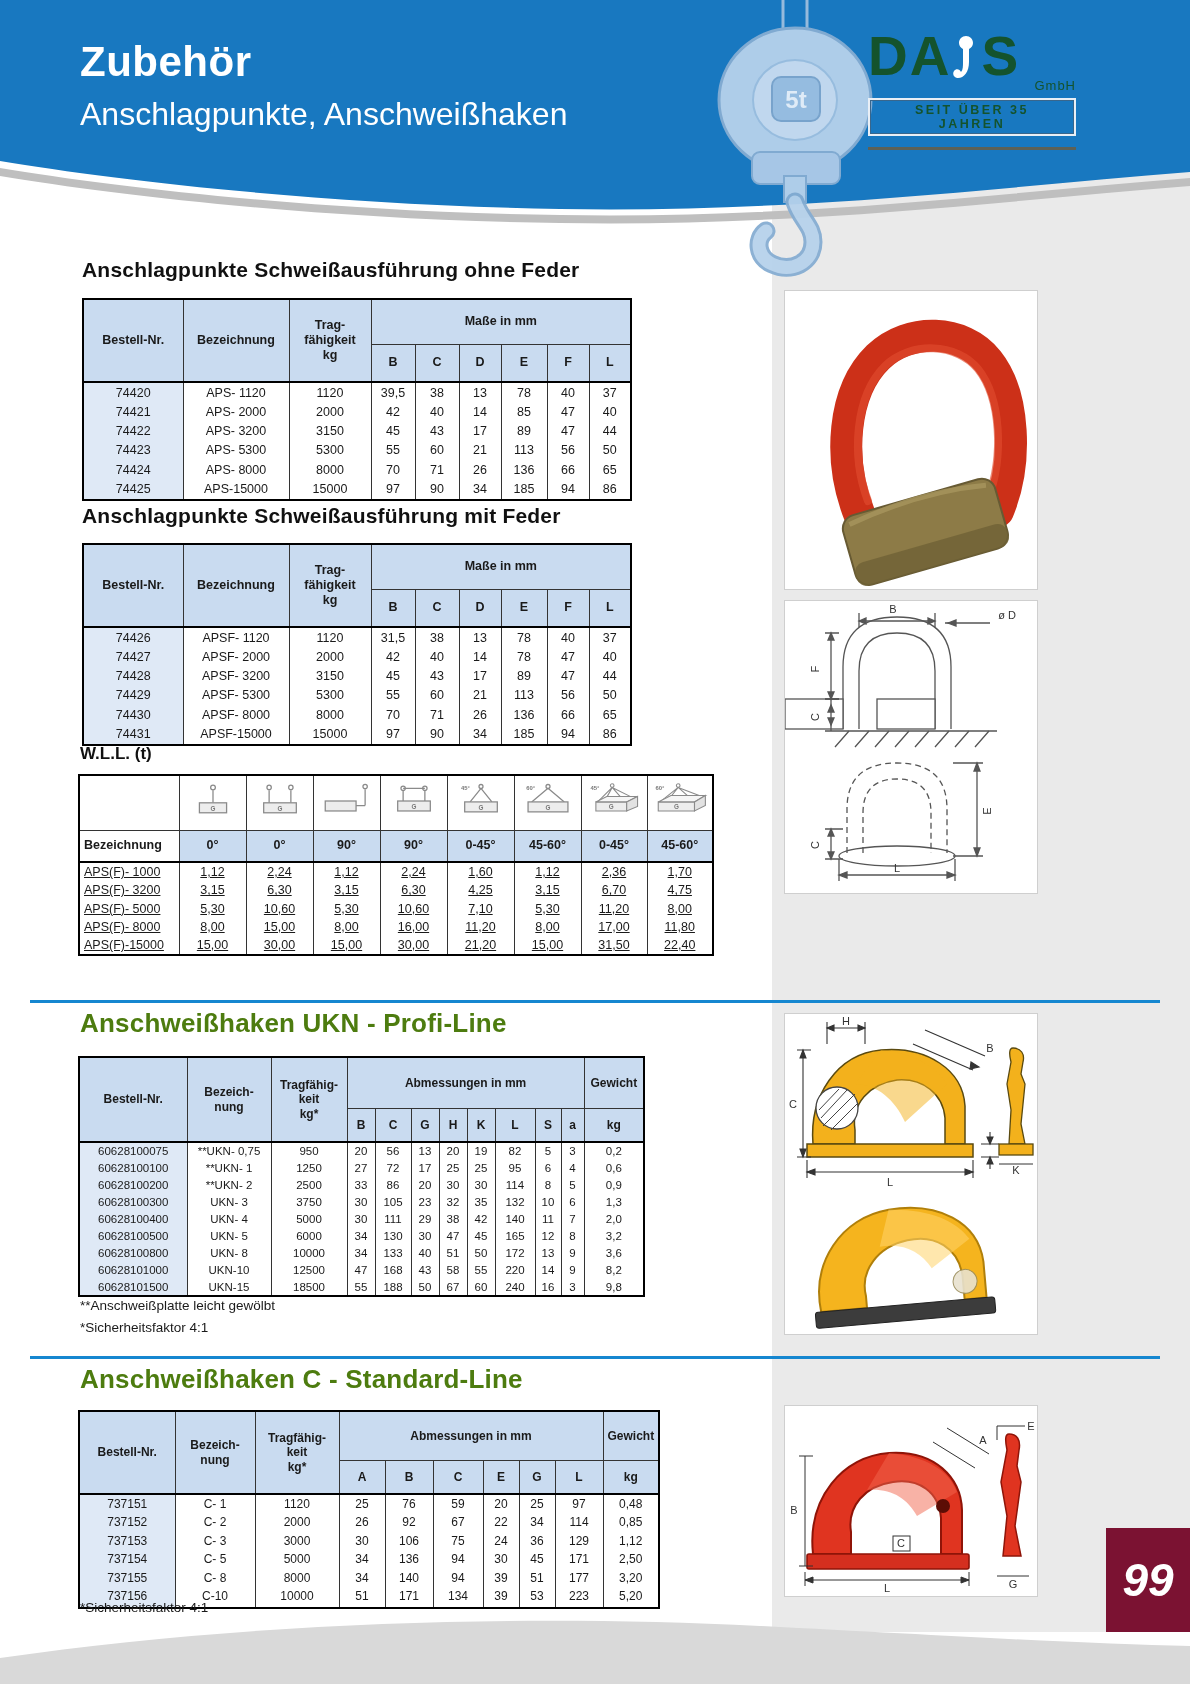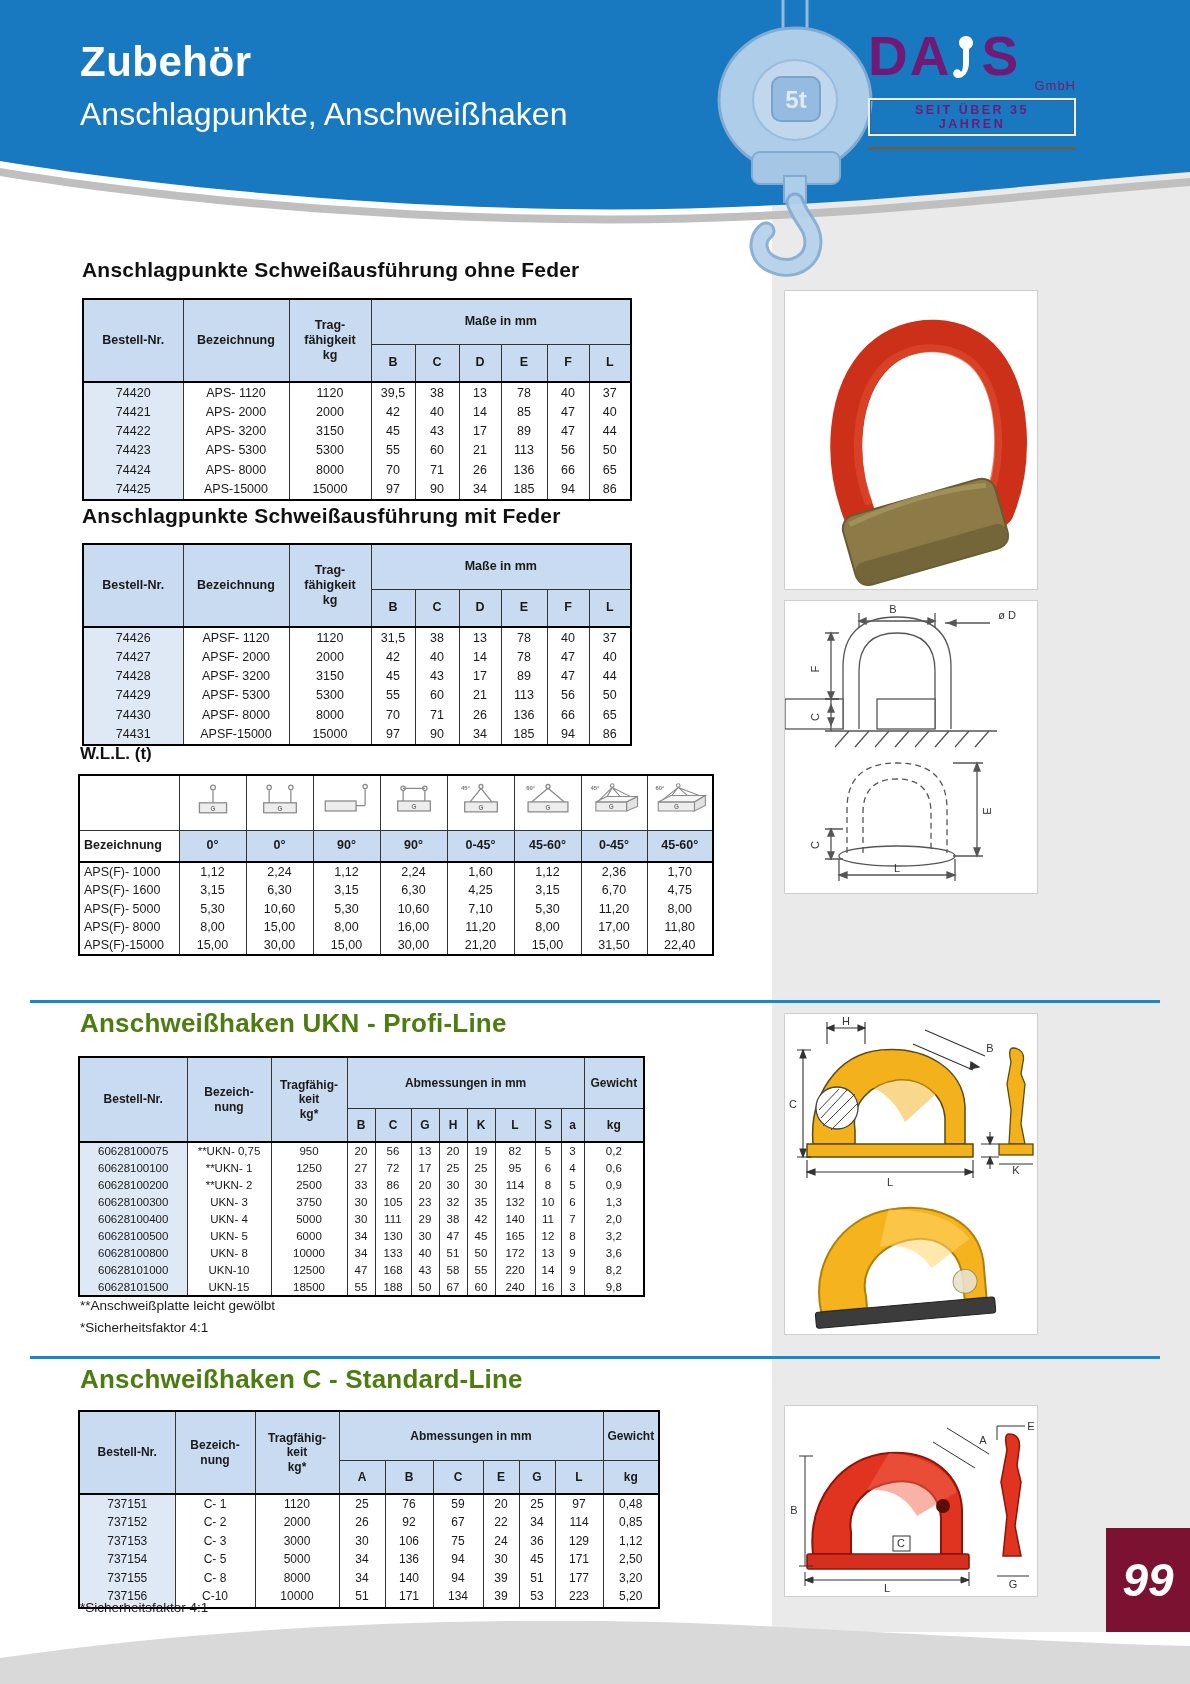--- a/index.html
+++ b/index.html
@@ -6,21 +6,21 @@
   .page{position:relative;width:1190px;height:1684px;background:#ffffff;overflow:hidden;
         font-family:"Liberation Sans",sans-serif;color:#1a1a1a;}
 
   
   .right-rail{position:absolute;left:772px;top:172px;width:418px;height:1460px;background:#eaeaea;z-index:1;}
 
   
   .header-band{position:absolute;top:0;left:0;width:1190px;height:280px;z-index:2;pointer-events:none;}
   .header-title{position:absolute;left:80px;top:38px;font-size:42px;font-weight:bold;color:#fff;z-index:3;letter-spacing:.5px;}
   .header-subtitle{position:absolute;left:80px;top:96px;font-size:32px;color:#fff;z-index:3;font-weight:normal;}
-  .logo{position:absolute;left:868px;top:30px;width:208px;z-index:3;color:#701a75;}
+  .logo{position:absolute;left:868px;top:30px;width:208px;z-index:3;color:#14532d;}
   .logo-main{font-size:55px;font-weight:bold;line-height:52px;display:flex;align-items:flex-end;letter-spacing:2px;}
   .logo-hook{margin:0 2px -2px 2px;}
   .logo-gmbh{text-align:right;font-size:13px;letter-spacing:1px;margin-top:-4px;}
   .logo-badge{margin-top:5px;border:2px solid #e9eff6;box-shadow:inset 0 0 0 1px #39668c;
               font-size:12.5px;font-weight:bold;letter-spacing:2.5px;text-align:center;padding:3px 16px;}
   .logo-rule{height:3px;background:#5d6156;margin-top:11px;}
 
   
   .black-heading{position:absolute;font-size:21px;font-weight:bold;color:#111;z-index:3;letter-spacing:.2px;}
   .blue-heading{position:absolute;font-size:26px;font-weight:bold;color:#4d7c0f;z-index:3;letter-spacing:.2px;}
@@ -40,21 +40,21 @@
   #table1 thead tr:first-child th,#table2 thead tr:first-child th{height:40px;}
   #table1 thead tr:last-child th,#table2 thead tr:last-child th{height:32px;}
   .small-table td{font-size:11.5px;padding:1px 1px;}
   .small-table th{font-size:12px;}
   #ukn-table thead tr:first-child th{height:46px;}
   #ukn-table thead tr:last-child th{height:28px;}
   #c-table thead tr:first-child th{height:44px;}
   #c-table thead tr:last-child th{height:28px;}
   #c-table td{font-size:12px;padding:1.5px 1px;}
   
-  #wll-table td{padding:1px 8px;}
+  #wll-table td{padding:1px 8px;text-decoration:underline;}
   #wll-table tbody td:first-child{background:#fff;text-align:left;padding-left:4px;}
   #wll-table th.icon-cell{background:#fff;padding:1px 0;height:52px;}
   #wll-table th.wll-corner{background:#fff;}
   #wll-table th.wll-bez{background:#fff;text-align:left;padding-left:4px;height:26px;}
 
   
   .img-box{position:absolute;background:#fff;border:1px solid #cfcfcf;z-index:4;}
   #box1{left:784px;top:290px;width:252px;height:298px;}
   #box2{left:784px;top:600px;width:252px;height:292px;}
   #box3{left:784px;top:1013px;width:252px;height:320px;}
@@ -423,21 +423,21 @@
           <td>1,12</td>
           <td>2,24</td>
           <td>1,12</td>
           <td>2,24</td>
           <td>1,60</td>
           <td>1,12</td>
           <td>2,36</td>
           <td>1,70</td>
         </tr>
         <tr>
-          <td>APS(F)- 1600</td>
+          <td>APS(F)- 3200</td>
           <td>3,15</td>
           <td>6,30</td>
           <td>3,15</td>
           <td>6,30</td>
           <td>4,25</td>
           <td>3,15</td>
           <td>6,70</td>
           <td>4,75</td>
         </tr>
         <tr>

